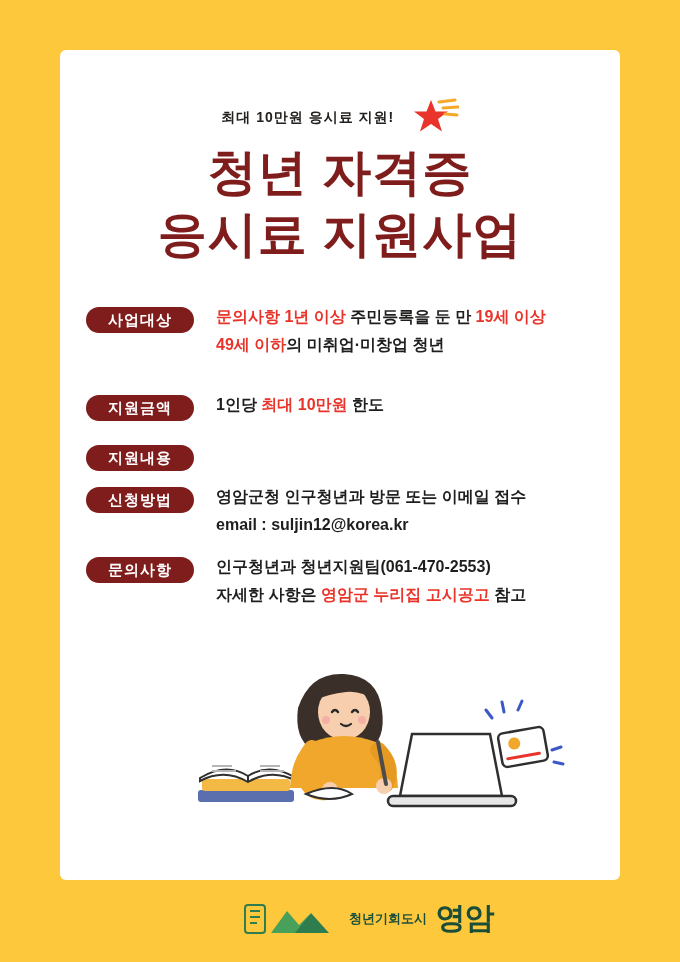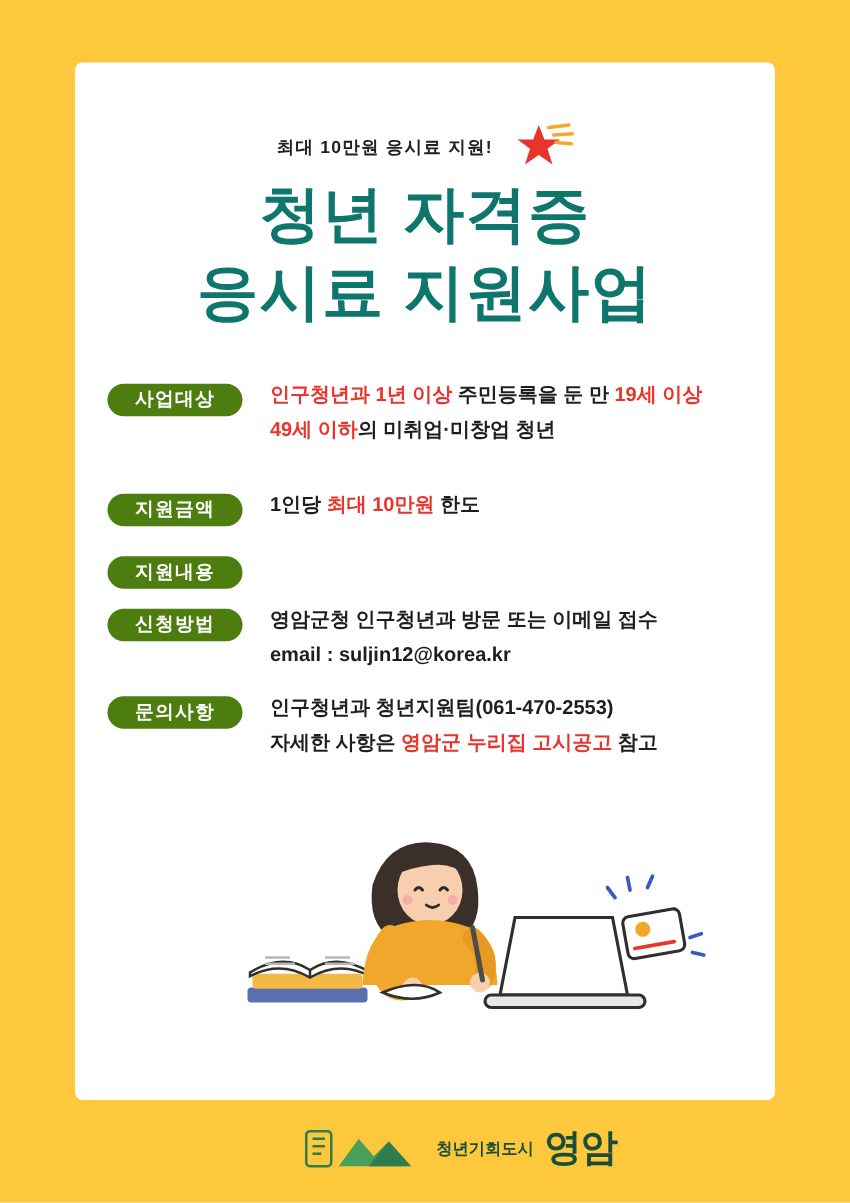--- a/index.html
+++ b/index.html
@@ -56,21 +56,21 @@
   .title-block {
     position: absolute;
     top: 92px;
     left: 0;
     width: 560px;
     text-align: center;
   }
   .title-line {
     font-size: 49px;
     font-weight: bold;
-    color: #0f766e;
+    color: #7f1d1d;
     letter-spacing: 1px;
     line-height: 1.26;
     margin: 0;
   }
   
   .rows {
     position: absolute;
     top: 255px;
     left: 0;
     width: 560px;
@@ -79,21 +79,21 @@
     position: relative;
     display: flex;
     align-items: flex-start;
     margin-bottom: 4px;
   }
   .tag {
     flex: 0 0 auto;
     width: 108px;
     margin-left: 26px;
     margin-top: 2px;
-    background: #4d7c0f;
+    background: #7f1d1d;
     color: #ffffff;
     font-size: 15px;
     font-weight: bold;
     text-align: center;
     line-height: 26px;
     height: 26px;
     border-radius: 13px;
     letter-spacing: 1px;
   }
   .rowbody {
@@ -176,21 +176,21 @@
 
     <div class="title-block">
       <p class="title-line">청년 자격증</p>
       <p class="title-line">응시료 지원사업</p>
     </div>
 
     <div class="rows" id="rows-container">
         <div class="row">
           <div class="tag">사업대상</div>
           <div class="rowbody">
-            <p><span class="hl-red">인구청년과 1년 이상</span><span class="hl-dark"> 주민등록을 둔 만 </span><span class="hl-red">19세 이상</span></p>
+            <p><span class="hl-red">문의사항 1년 이상</span><span class="hl-dark"> 주민등록을 둔 만 </span><span class="hl-red">19세 이상</span></p>
             <p><span class="hl-red">49세 이하</span><span class="hl-dark">의 미취업·미창업 청년</span></p>
           </div>
         </div>
         <div style="height: 18px;"></div>
         <div style="height: 10px;"></div>
         <div class="row">
           <div class="tag">지원금액</div>
           <div class="rowbody">
             <p><span class="hl-dark">1인당 </span><span class="hl-red">최대 10만원</span><span class="hl-dark"> 한도</span></p>
           </div>

